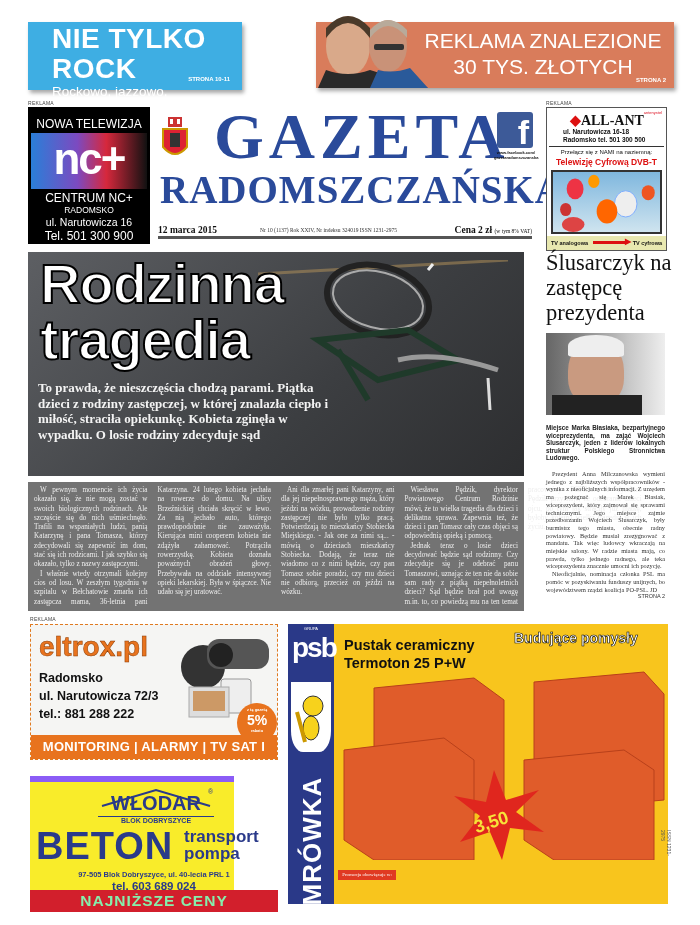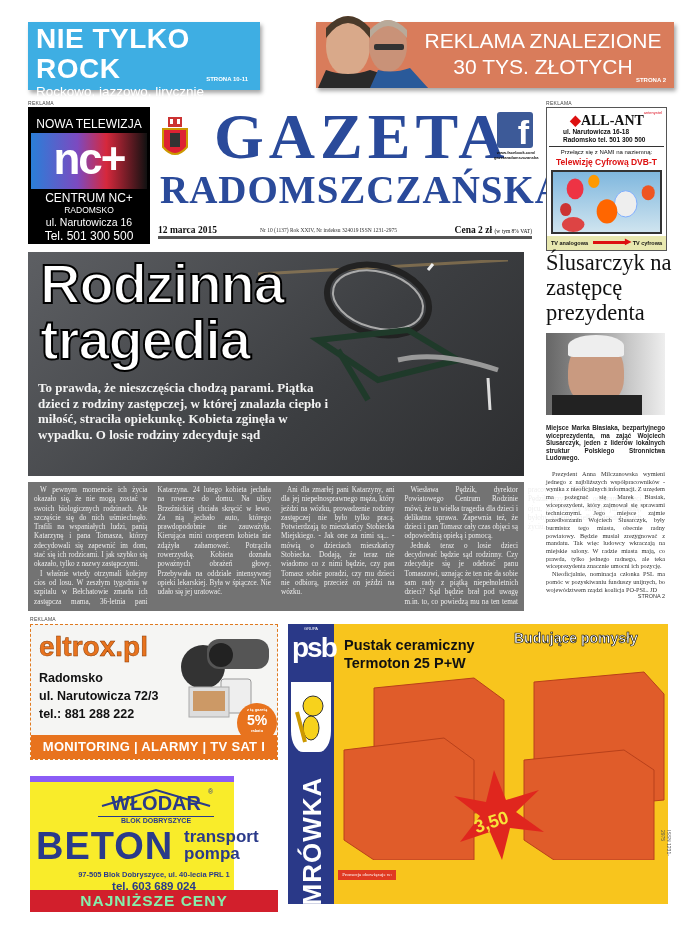--- a/index.html
+++ b/index.html
@@ -1,19 +1,19 @@
 <!DOCTYPE html>
 <html><head>
 <meta charset="utf-8">
 <style>
 *{box-sizing:border-box;margin:0;padding:0}
 body{width:700px;height:925px;background:#fff;position:relative;overflow:hidden;font-family:"Liberation Sans",sans-serif;color:#111}
 .abs{position:absolute}
 
-#banner-left{left:28px;top:22px;width:232px;height:68px;background:#3eaee3;color:#fff;padding:2px 8px;box-shadow:2px 3px 4px rgba(0,0,0,.35)}
+#banner-left{left:28px;top:22px;width:214px;height:68px;background:#3eaee3;color:#fff;padding:2px 24px;box-shadow:2px 3px 4px rgba(0,0,0,.35)}
 #banner-left .t{font-weight:bold;font-size:28px;line-height:30px;letter-spacing:.5px}
 #banner-left .s{font-size:13.5px;line-height:15px}
 #banner-left .pg{position:absolute;right:12px;bottom:8px;font-size:6px;font-weight:bold}
 #banner-right{left:316px;top:22px;width:358px;height:66px;background:#d97c5b;box-shadow:2px 3px 4px rgba(0,0,0,.35)}
 #banner-right .faces{position:absolute;left:2px;top:-14px;width:112px;height:80px}
 #banner-right .t{position:absolute;left:102px;width:250px;text-align:center;color:#fff;font-size:21px;line-height:26px}
 #banner-right .pg{position:absolute;right:8px;bottom:5px;color:#fff;font-size:6px;font-weight:bold}
 .rek{font-size:5px;color:#444;letter-spacing:.3px}
 
 #nc-ad{left:28px;top:107px;width:122px;height:137px;background:#000;color:#fff;text-align:center}
@@ -121,21 +121,21 @@
 <div class="abs rek" style="left:28px;top:100px">REKLAMA</div>
 <div class="abs rek" style="left:546px;top:100px">REKLAMA</div>
 <div class="abs rek" style="left:30px;top:616px">REKLAMA</div>
 
 <div id="nc-ad" class="abs">
   <div class="h">NOWA TELEWIZJA</div>
   <div class="logo">nc+</div>
   <div class="c1">CENTRUM NC+</div>
   <div class="c2">RADOMSKO</div>
   <div class="c3">ul. Narutowicza 16</div>
-  <div class="c4">Tel. 501 300 500</div>
+  <div class="c4">Tel. 501 300 900</div>
 </div>
 
 <svg id="crest" class="abs" viewBox="0 0 30 44">
   <rect x="8" y="0" width="14" height="10" fill="#c33"></rect>
   <rect x="10" y="2" width="3" height="5" fill="#fff"></rect>
     <rect x="17" y="2" width="3" height="5" fill="#fff"></rect>
   <path d="M3 12 H27 V30 Q15 44 3 30Z" fill="#d23" stroke="#c90" stroke-width="2"></path>
   <rect x="10" y="16" width="10" height="14" fill="#333"></rect>
 </svg>
 <div id="title1" class="abs">GAZETA</div>

